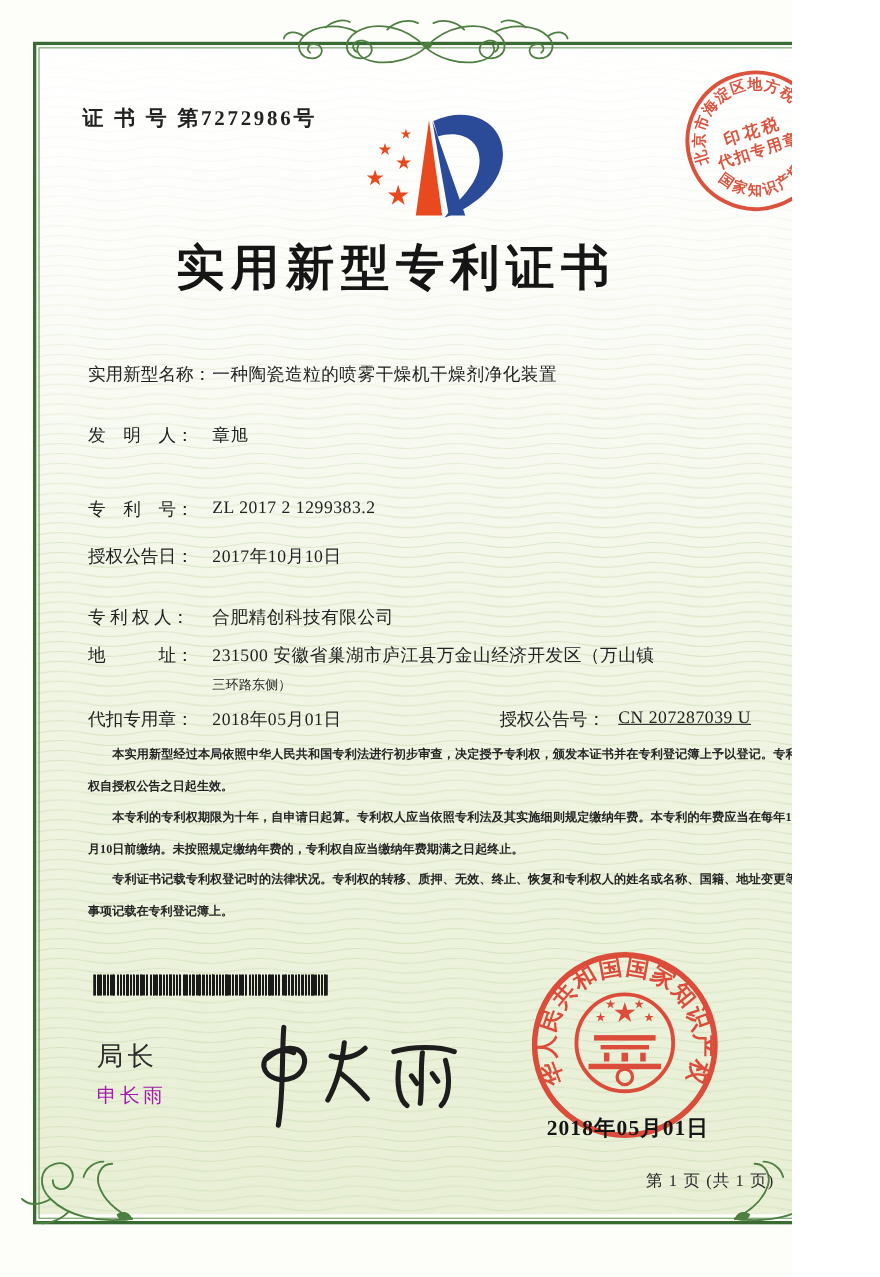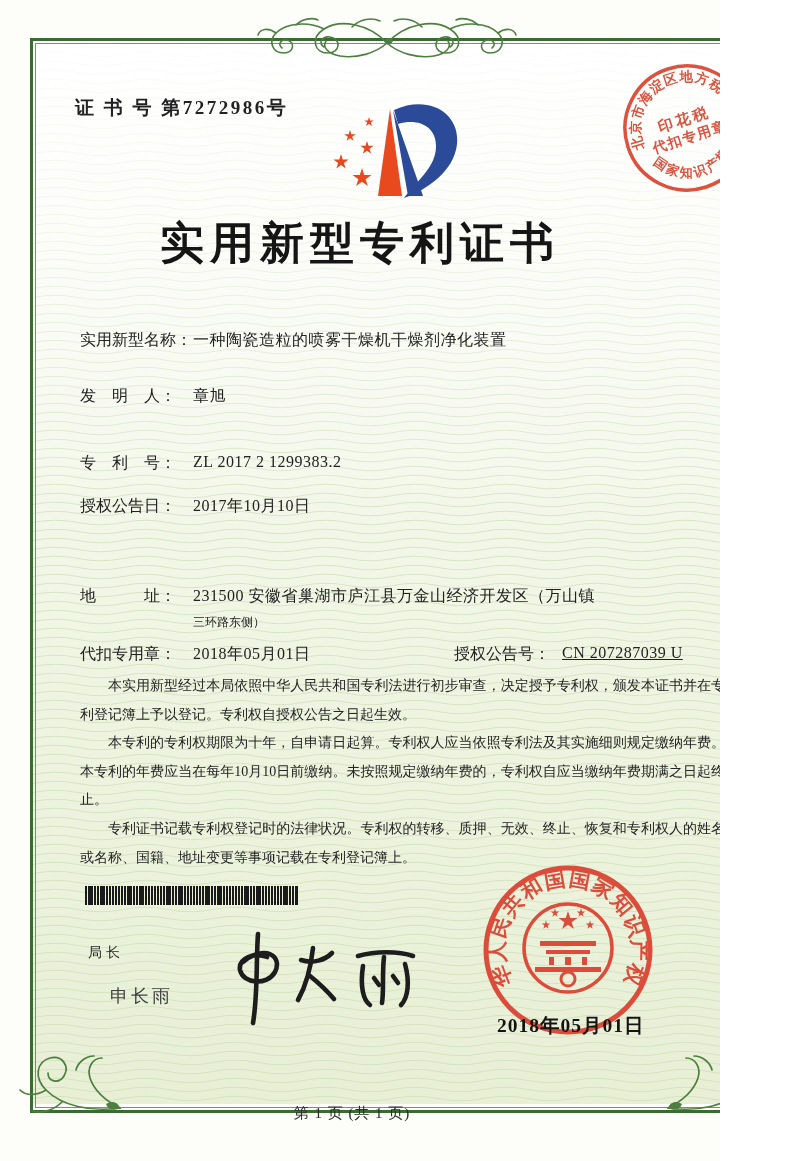--- a/index.html
+++ b/index.html
@@ -16,33 +16,33 @@
   .orn{position:absolute;z-index:3;}
   
   .abs{position:absolute;z-index:4;}
   .cert-no{left:75px;top:95px;font-size:19px;letter-spacing:2.5px;font-weight:bold;color:#222;}
   .main-title{left:0;right:0;top:214px;text-align:center;font-size:44px;font-weight:bold;letter-spacing:6px;color:#151515;}
   .field-row{left:80px;width:660px;font-size:16px;color:#222;}
   .lbl{display:inline-block;width:113px;vertical-align:top;}
   .val{letter-spacing:0.5px;}
   .addr2{left:193px;font-size:12px;}
   .grant-right{position:absolute;left:374px;top:0;text-decoration:underline;}
-  .body-text{left:80px;top:672px;width:645px;font-size:14px;line-height:28.6px;text-align:justify;color:#242424;}
+  .body-text{left:80px;top:672px;width:645px;font-size:11px;line-height:28.6px;text-align:justify;color:#242424;font-weight:bold;}
   .body-text p{margin:0;text-indent:2em;}
   .barcode{left:85px;top:886px;width:213px;height:19px;z-index:4;
     background:
       repeating-linear-gradient(90deg,#1a1a1a 0 2px,rgba(0,0,0,0) 2px 3px),
       repeating-linear-gradient(90deg,#1a1a1a 0 1px,rgba(0,0,0,0) 1px 6px),
       repeating-linear-gradient(90deg,rgba(0,0,0,0) 0 4px,#1a1a1a 4px 6px,rgba(0,0,0,0) 6px 13px);
   }
-  .sig-title{left:88px;top:944px;font-size:14px;letter-spacing:4px;color:#2a2a2a;}
-  .sig-name{left:88px;top:984px;font-size:18px;letter-spacing:3px;color:#404040;margin-left:22px;}
+  .sig-title{left:88px;top:944px;font-size:24px;letter-spacing:4px;color:#2a2a2a;}
+  .sig-name{left:88px;top:984px;font-size:18px;letter-spacing:3px;color:#a21caf;}
   .signature-svg{left:213px;top:928px;z-index:5;}
   .seal-date{left:497px;top:1012px;font-size:19.5px;font-weight:bold;letter-spacing:1px;color:#141414;z-index:6;}
-  .footer-page{left:0;right:16px;top:1064px;text-align:center;font-size:15px;letter-spacing:1px;color:#2a2a2a;margin-top:40px;}
+  .footer-page{left:0;right:16px;top:1064px;text-align:right;font-size:15px;letter-spacing:1px;color:#2a2a2a;}
   .stamp-top{position:absolute;left:612px;top:50px;z-index:6;opacity:0.93;}
   .seal-bottom{position:absolute;left:463px;top:845px;z-index:5;opacity:0.95;}
 </style>
 </head>
 <body>
 
 <div id="cert">
 
   <svg class="bg-svg" width="722" height="1063" viewBox="0 0 722 1063">
     <defs>
@@ -142,20 +142,23 @@
   </div>
   <div class="abs field-row" style="top:386px">
     <span class="lbl">发　明　人：</span><span class="val">章旭</span>
   </div>
   <div class="abs field-row" style="top:453px">
     <span class="lbl">专　利　号：</span><span class="val">ZL 2017 2 1299383.2</span>
   </div>
   <div class="abs field-row" style="top:496px">
     <span class="lbl">授权公告日：</span><span class="val">2017年10月10日</span>
   </div>
+  <div class="abs field-row" style="top:551px">
+    <span class="lbl">专 利 权 人：</span><span class="val">合肥精创科技有限公司</span>
+  </div>
   <div class="abs field-row" style="top:586px">
     <span class="lbl">地　　　址：</span><span class="val">231500 安徽省巢湖市庐江县万金山经济开发区（万山镇</span>
   </div>
   <div class="abs addr2" style="top:614px">三环路东侧）</div>
   <div class="abs field-row" style="top:644px">
     <span class="lbl">代扣专用章：</span><span class="val">2018年05月01日</span>
     <span class="grant-right">
       <span class="lbl" style="width:108px">授权公告号：</span><span class="val">CN 207287039 U</span>
     </span>
   </div>

